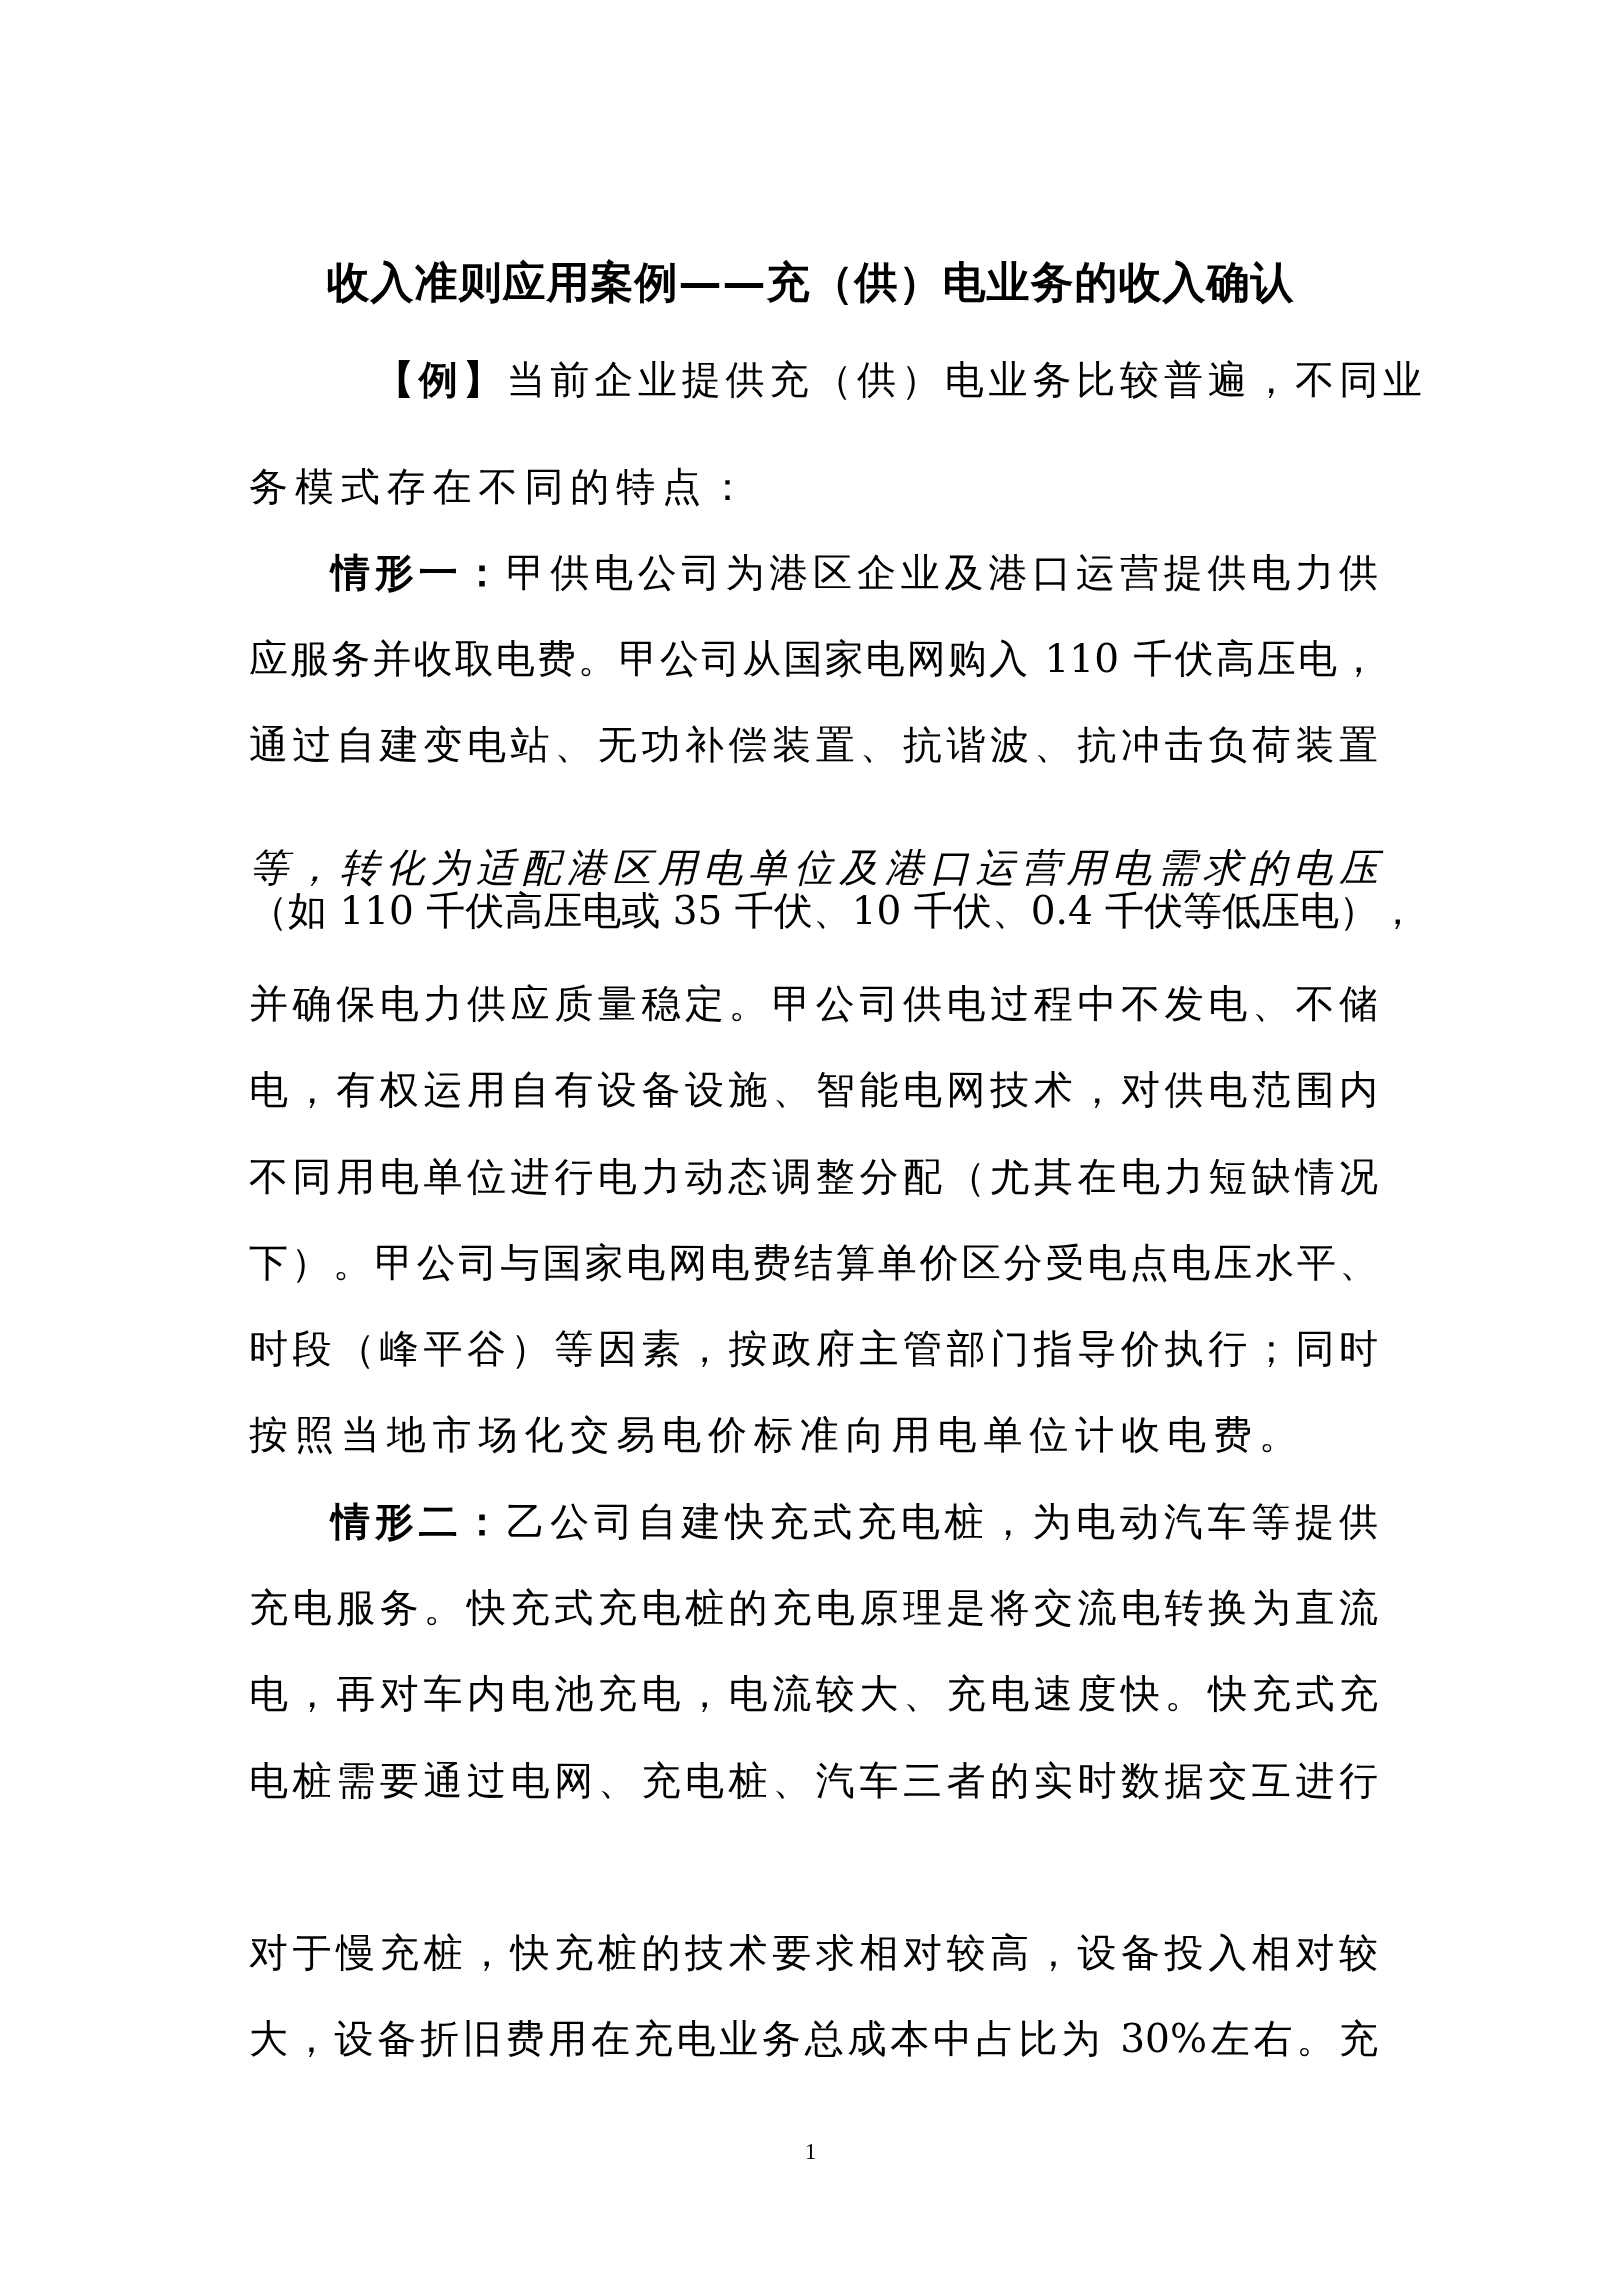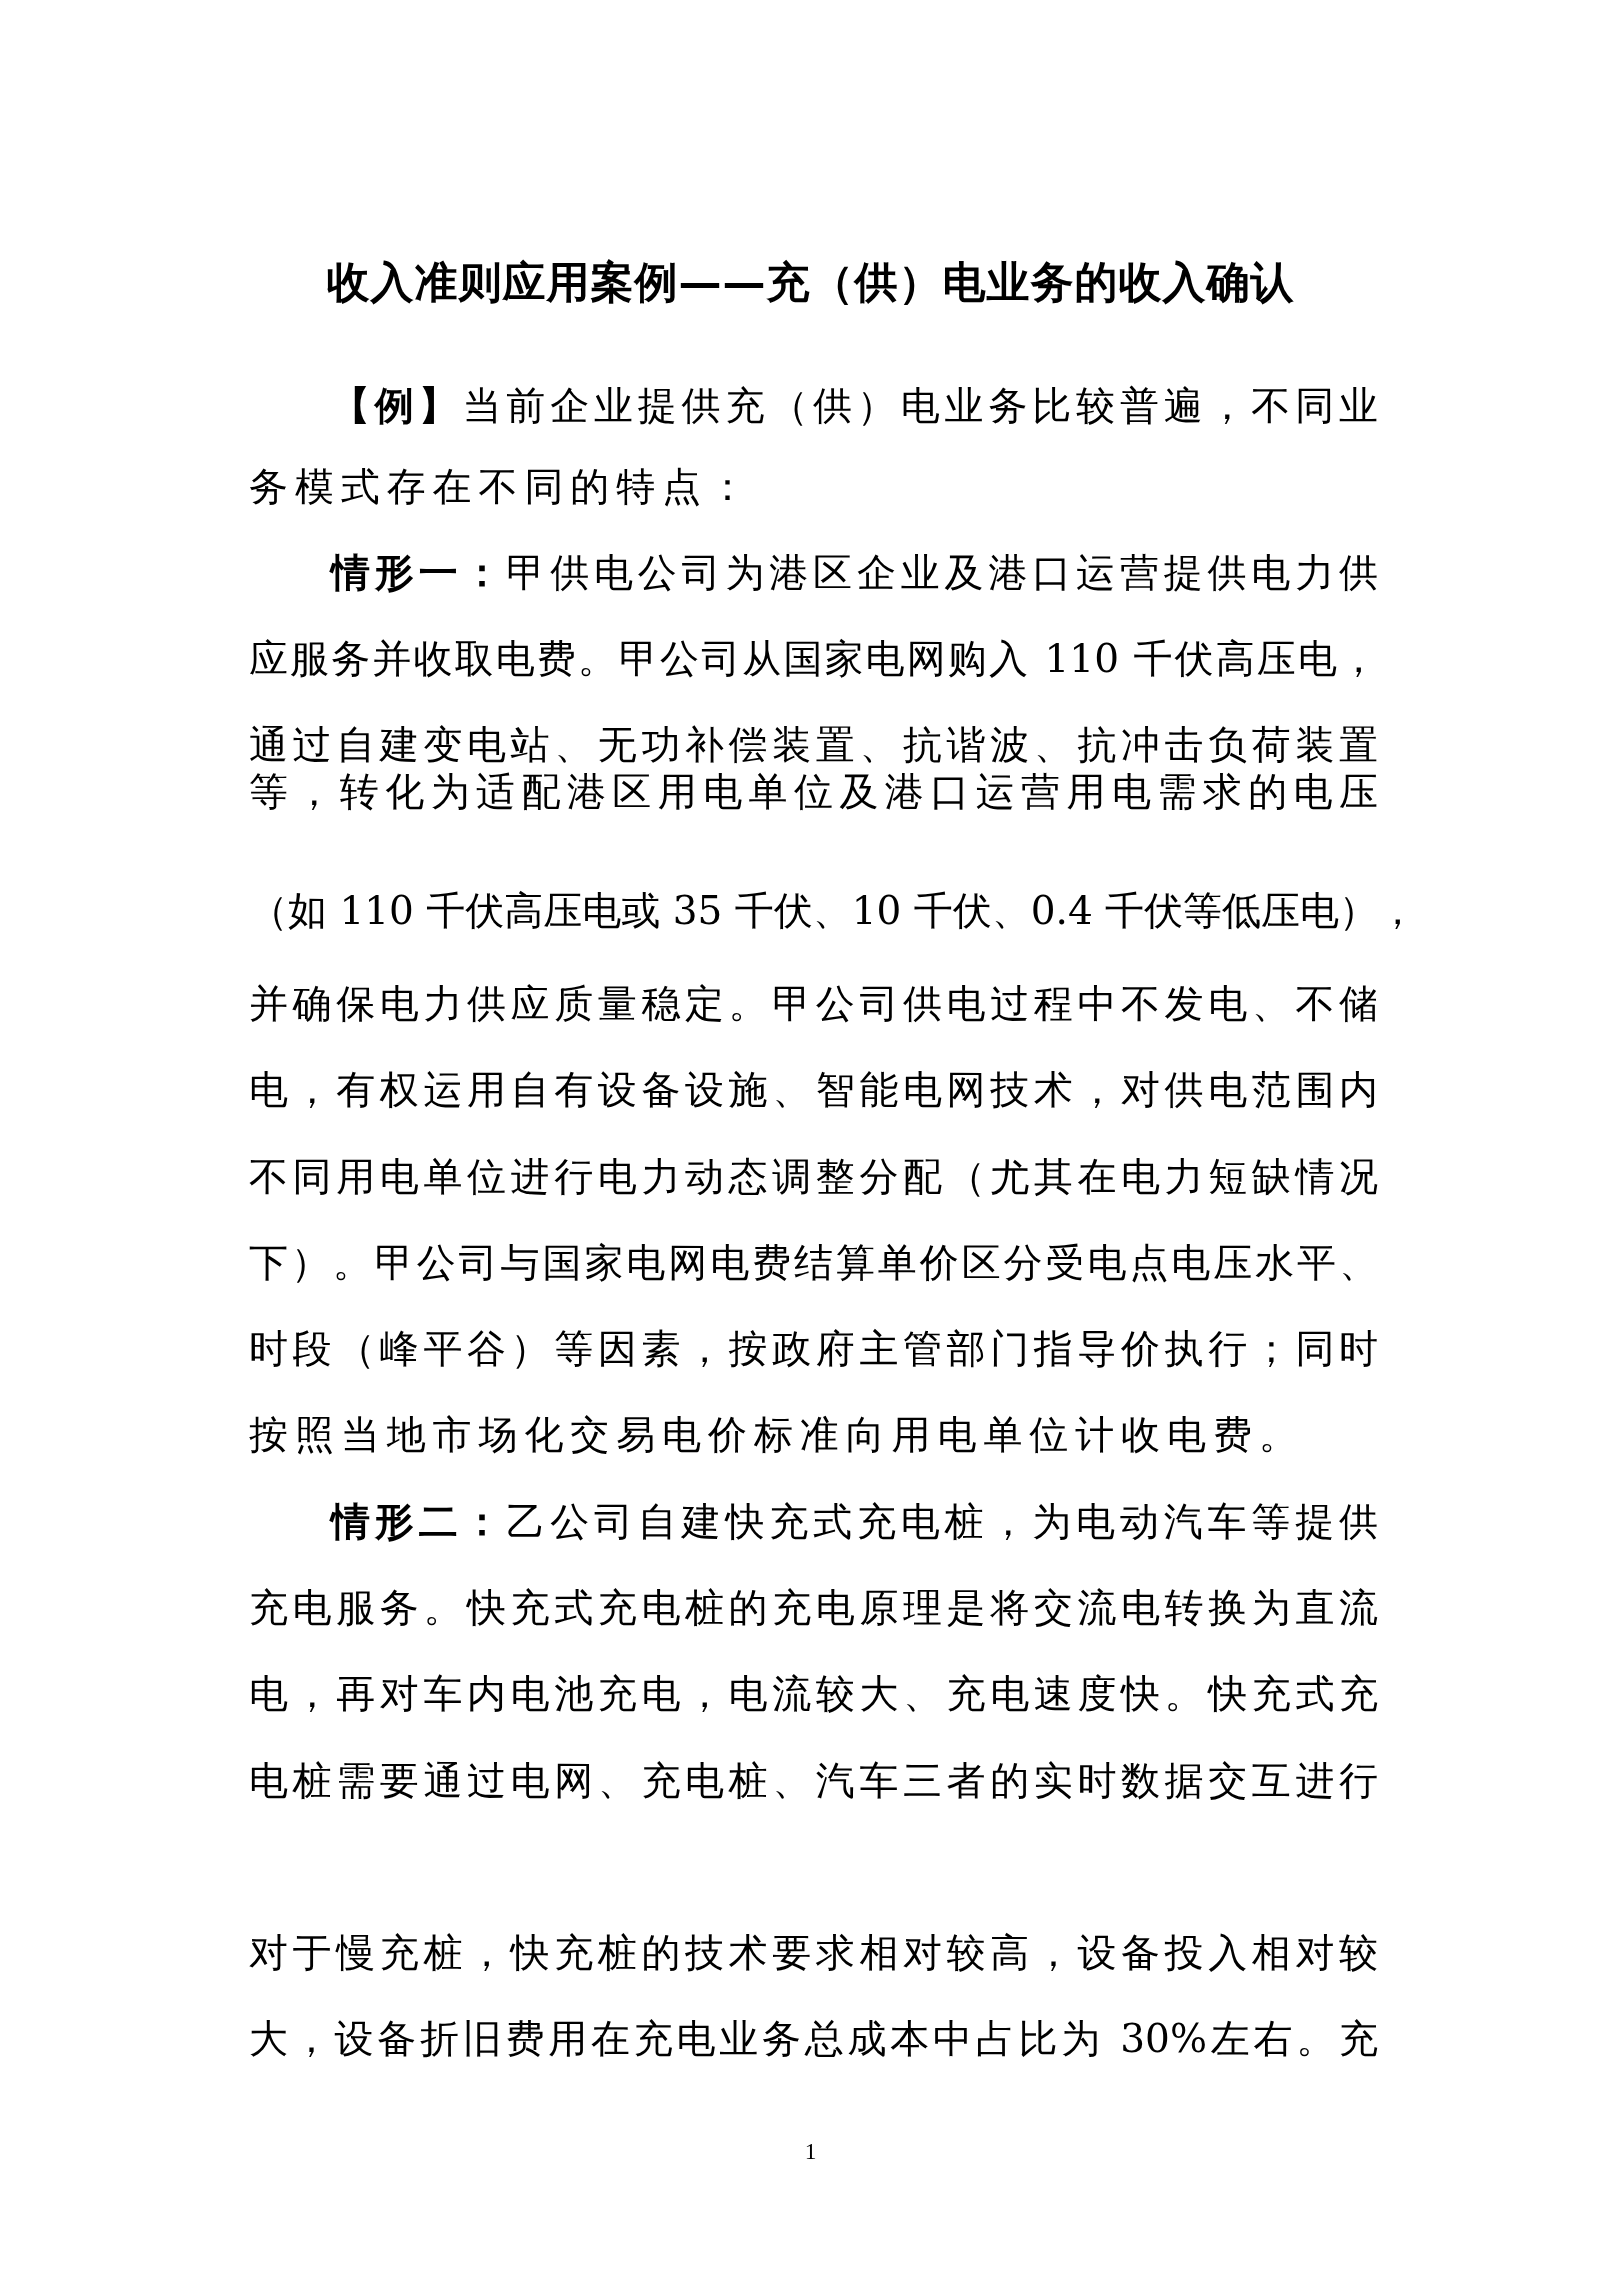--- a/index.html
+++ b/index.html
@@ -68,31 +68,31 @@
       line-height: 29px;
     }
   </style>
 </head>
 <body>
 
 <div class="page">
 
   <div class="title">收入准则应用案例——充（供）电业务的收入确认</div>
 
-  <div class="line indent" style="top:378px;">
+  <div class="line indent" style="top:352px;margin-left:44px;">
     <span class="bold-lead">【例】</span><span>当前企业提供充（供）电业务比较普遍，不同业</span>
   </div>
   <div class="line last" style="top:459px;">务模式存在不同的特点：</div>
 
   <div class="line indent" style="top:545px;">
     <span class="bold-lead">情形一：</span><span>甲供电公司为港区企业及港口运营提供电力供</span>
   </div>
   <div class="line" style="top:631px;">应服务并收取电费。甲公司从国家电网购入 110 千伏高压电，</div>
   <div class="line" style="top:717px;">通过自建变电站、无功补偿装置、抗谐波、抗冲击负荷装置</div>
-  <div class="line" style="top:764px;">等，转化为适配港区用电单位及港口运营用电需求的电压</div>
+  <div class="line" style="top:840px;font-style:italic;">等，转化为适配港区用电单位及港口运营用电需求的电压</div>
   <div class="line" style="top:856px;margin-top:27px;">（如 110 千伏高压电或 35 千伏、10 千伏、0.4 千伏等低压电），</div>
   <div class="line" style="top:976px;">并确保电力供应质量稳定。甲公司供电过程中不发电、不储</div>
   <div class="line" style="top:1062px;">电，有权运用自有设备设施、智能电网技术，对供电范围内</div>
   <div class="line" style="top:1149px;">不同用电单位进行电力动态调整分配（尤其在电力短缺情况</div>
   <div class="line" style="top:1235px;">下）。甲公司与国家电网电费结算单价区分受电点电压水平、</div>
   <div class="line last" style="top:1407px;">按照当地市场化交易电价标准向用电单位计收电费。</div>
   <div class="line" style="top:1321px;">时段（峰平谷）等因素，按政府主管部门指导价执行；同时</div>
 
   <div class="line indent" style="top:1494px;">
     <span class="bold-lead">情形二：</span><span>乙公司自建快充式充电桩，为电动汽车等提供</span>

